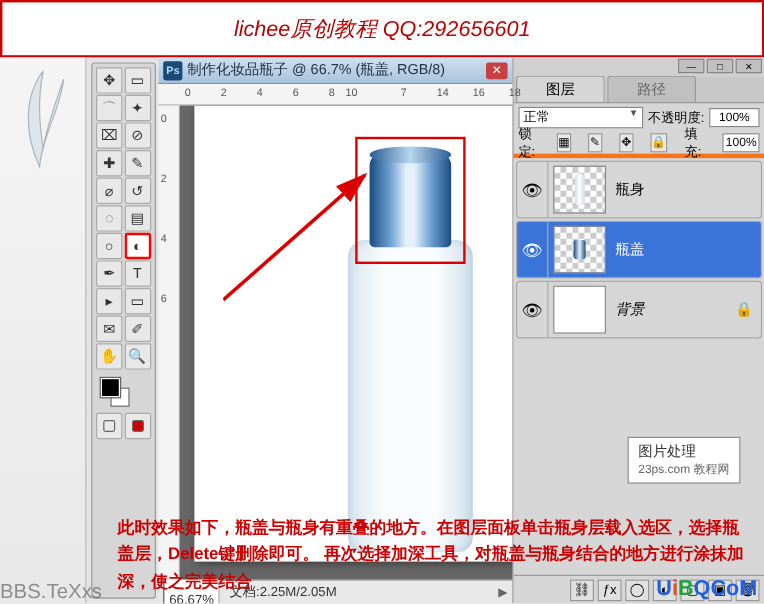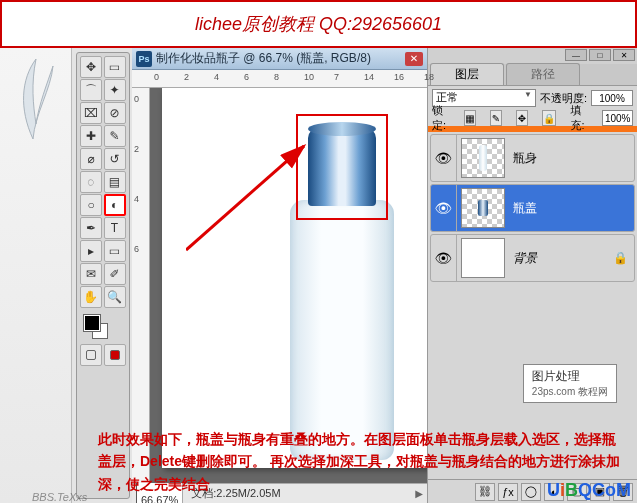--- a/index.html
+++ b/index.html
@@ -38,38 +38,38 @@
   .panel { width: 210px; background:#d6d6d6; border-left:1px solid #999; display:flex; flex-direction:column; font-size:12px;}
   .panel-top { height:16px; background:#d0d0d0; display:flex; justify-content:flex-end; gap:2px; padding:1px 2px;}
   .panel-top .wbtn { width:22px; height:12px; background:#c0c0c0; border:1px solid #888; font-size:8px; display:flex; align-items:center; justify-content:center;}
   .tabs { display:flex; background:#c8c8c8; border-bottom:1px solid #999; height:22px; align-items:flex-end;}
   .tab { padding:2px 24px; border:1px solid #999; border-bottom:none; background:#d6d6d6; border-radius:3px 3px 0 0; margin-left:2px; font-size:12px;}
   .tab.inactive { background:#c0c0c0; color:#666;}
   .panel-row { display:flex; align-items:center; height:24px; padding:0 4px; gap:4px;}
   .dropdown { flex:1; background:#fff; border:1px solid #888; height:18px; display:flex; align-items:flex-start; justify-content:space-between; padding:0 3px; font-size:11px;}
   .dropdown .arrow { font-size:8px; color:#555;}
   .pct { width:42px; background:#fff; border:1px solid #888; height:16px; font-size:10px; display:flex; align-items:center; justify-content:center;}
-  .lock-row { display:flex; align-items:center; height:22px; padding:0 4px; gap:14px; border-bottom:6px solid #f97316;}
+  .lock-row { display:flex; align-items:center; height:22px; padding:0 4px; gap:14px; border-bottom:4px solid #f97316;}
   .lockbox { width:16px; height:16px; background:#e8e8e8; border:1px solid #999; display:flex; align-items:center; justify-content:center; font-size:10px;}
   .layers { flex:1; overflow:auto; background:#d6d6d6;}
   .layer { display:flex; align-items:center; height:48px; border:1px solid #aaa; border-radius:3px; margin:2px; background:#d6d6d6;}
   .layer.selected { background:#3a74d8; color:#fff;}
   .eye { width:26px; height:46px; display:flex; align-items:center; justify-content:center; border-right:1px solid #aaa; font-size:14px;}
   .thumb { width:44px; height:40px; margin:0 4px; background:repeating-conic-gradient(#ccc 0 25%, #fff 0 50%) 0 0/10px 10px; border:1px solid #888; position:relative;}
   .thumb .mini { position:absolute; left:50%; top:50%; transform:translate(-50%,-50%);}
   .layer-name { font-size:12px; margin-left:4px;}
   .layer.bg .thumb { background:#fff;}
   .panel-btm { height:24px; background:#d6d6d6; border-top:1px solid #999; display:flex; align-items:center; justify-content:flex-end; gap:3px; padding:0 4px;}
   .panel-btm .pbtn { width:20px; height:18px; background:#e0e0e0; border:1px solid #999; display:flex; align-items:center; justify-content:center; font-size:11px;}
   .watermark-box { position:absolute; right:20px; bottom:100px; border:1px solid #888; background:#fff; padding:4px 8px; font-size:12px; color:#333; line-height:1.3;}
   .watermark-box .sub { font-size:10px; color:#666;}
   .instruction { position:absolute; left:96px; bottom:6px; right:6px; color:#c00; font-size:14px; font-weight:bold; line-height:1.6; background:rgba(255,255,255,0.0); padding:2px;}
   .uibq { position:absolute; right:6px; bottom:2px; font-size:18px; font-weight:bold; }
   .uibq span.u { color:#2060e0;} .uibq span.i { color:#e05020;} .uibq span.b { color:#20a040;} .uibq span.q { color:#2060e0;}
-  .bbs { position:absolute; left:0; bottom:0; font-size:11px; color:rgba(80,80,80,0.6); font-style:italic;margin-left:32px;}
+  .bbs { position:absolute; left:0; bottom:0; font-size:17px; color:rgba(80,80,80,0.6); }
 </style>
 </head>
 <body>
 
 <div class="banner">
   <span>lichee原创教程 QQ:292656601</span>
 </div>
 
 <div class="app">
 
@@ -119,21 +119,21 @@
       <div class="ps-badge">Ps</div>
       <span>制作化妆品瓶子 @ 66.7% (瓶盖, RGB/8)</span>
       <div class="close">✕</div>
     </div>
     <div class="ruler-h">
       <span class="tick" style="left:22px">0</span>
       <span class="tick" style="left:52px">2</span>
       <span class="tick" style="left:82px">4</span>
       <span class="tick" style="left:112px">6</span>
       <span class="tick" style="left:142px">8</span>
-      <span class="tick" style="left:172px">10</span>
+      <span class="tick" style="left:156px">10</span>
       <span class="tick" style="left:202px">7</span>
       <span class="tick" style="left:232px">14</span>
       <span class="tick" style="left:262px">16</span>
       <span class="tick" style="left:292px">18</span>
     </div>
     <div class="canvas-wrap">
       <div class="ruler-v">
         <span class="tick" style="top:6px">0</span>
         <span class="tick" style="top:56px">2</span>
         <span class="tick" style="top:106px">4</span>

